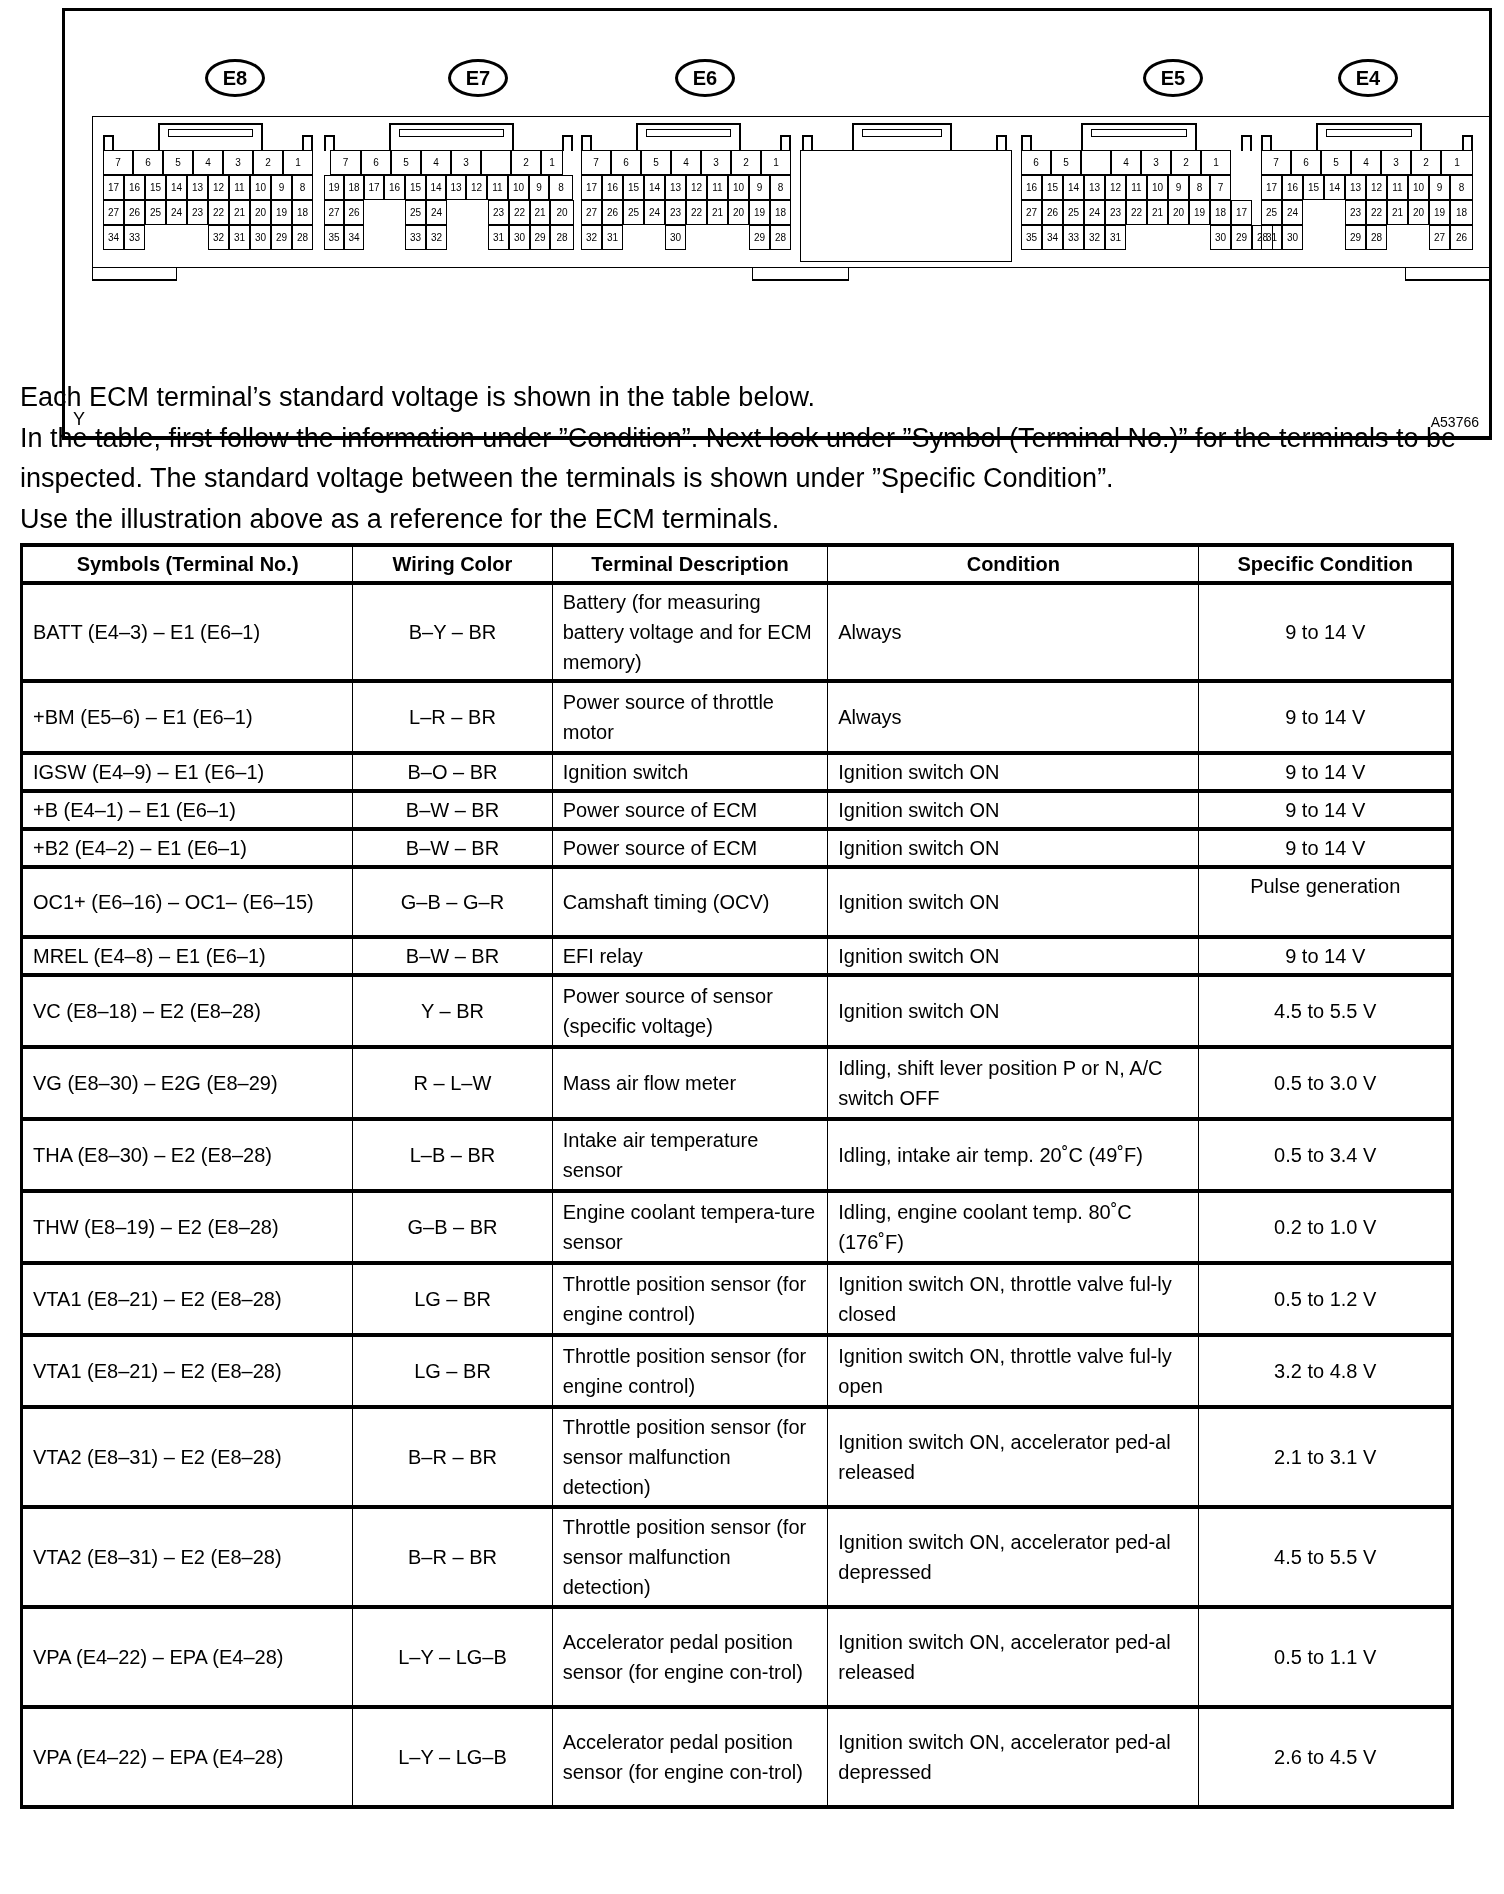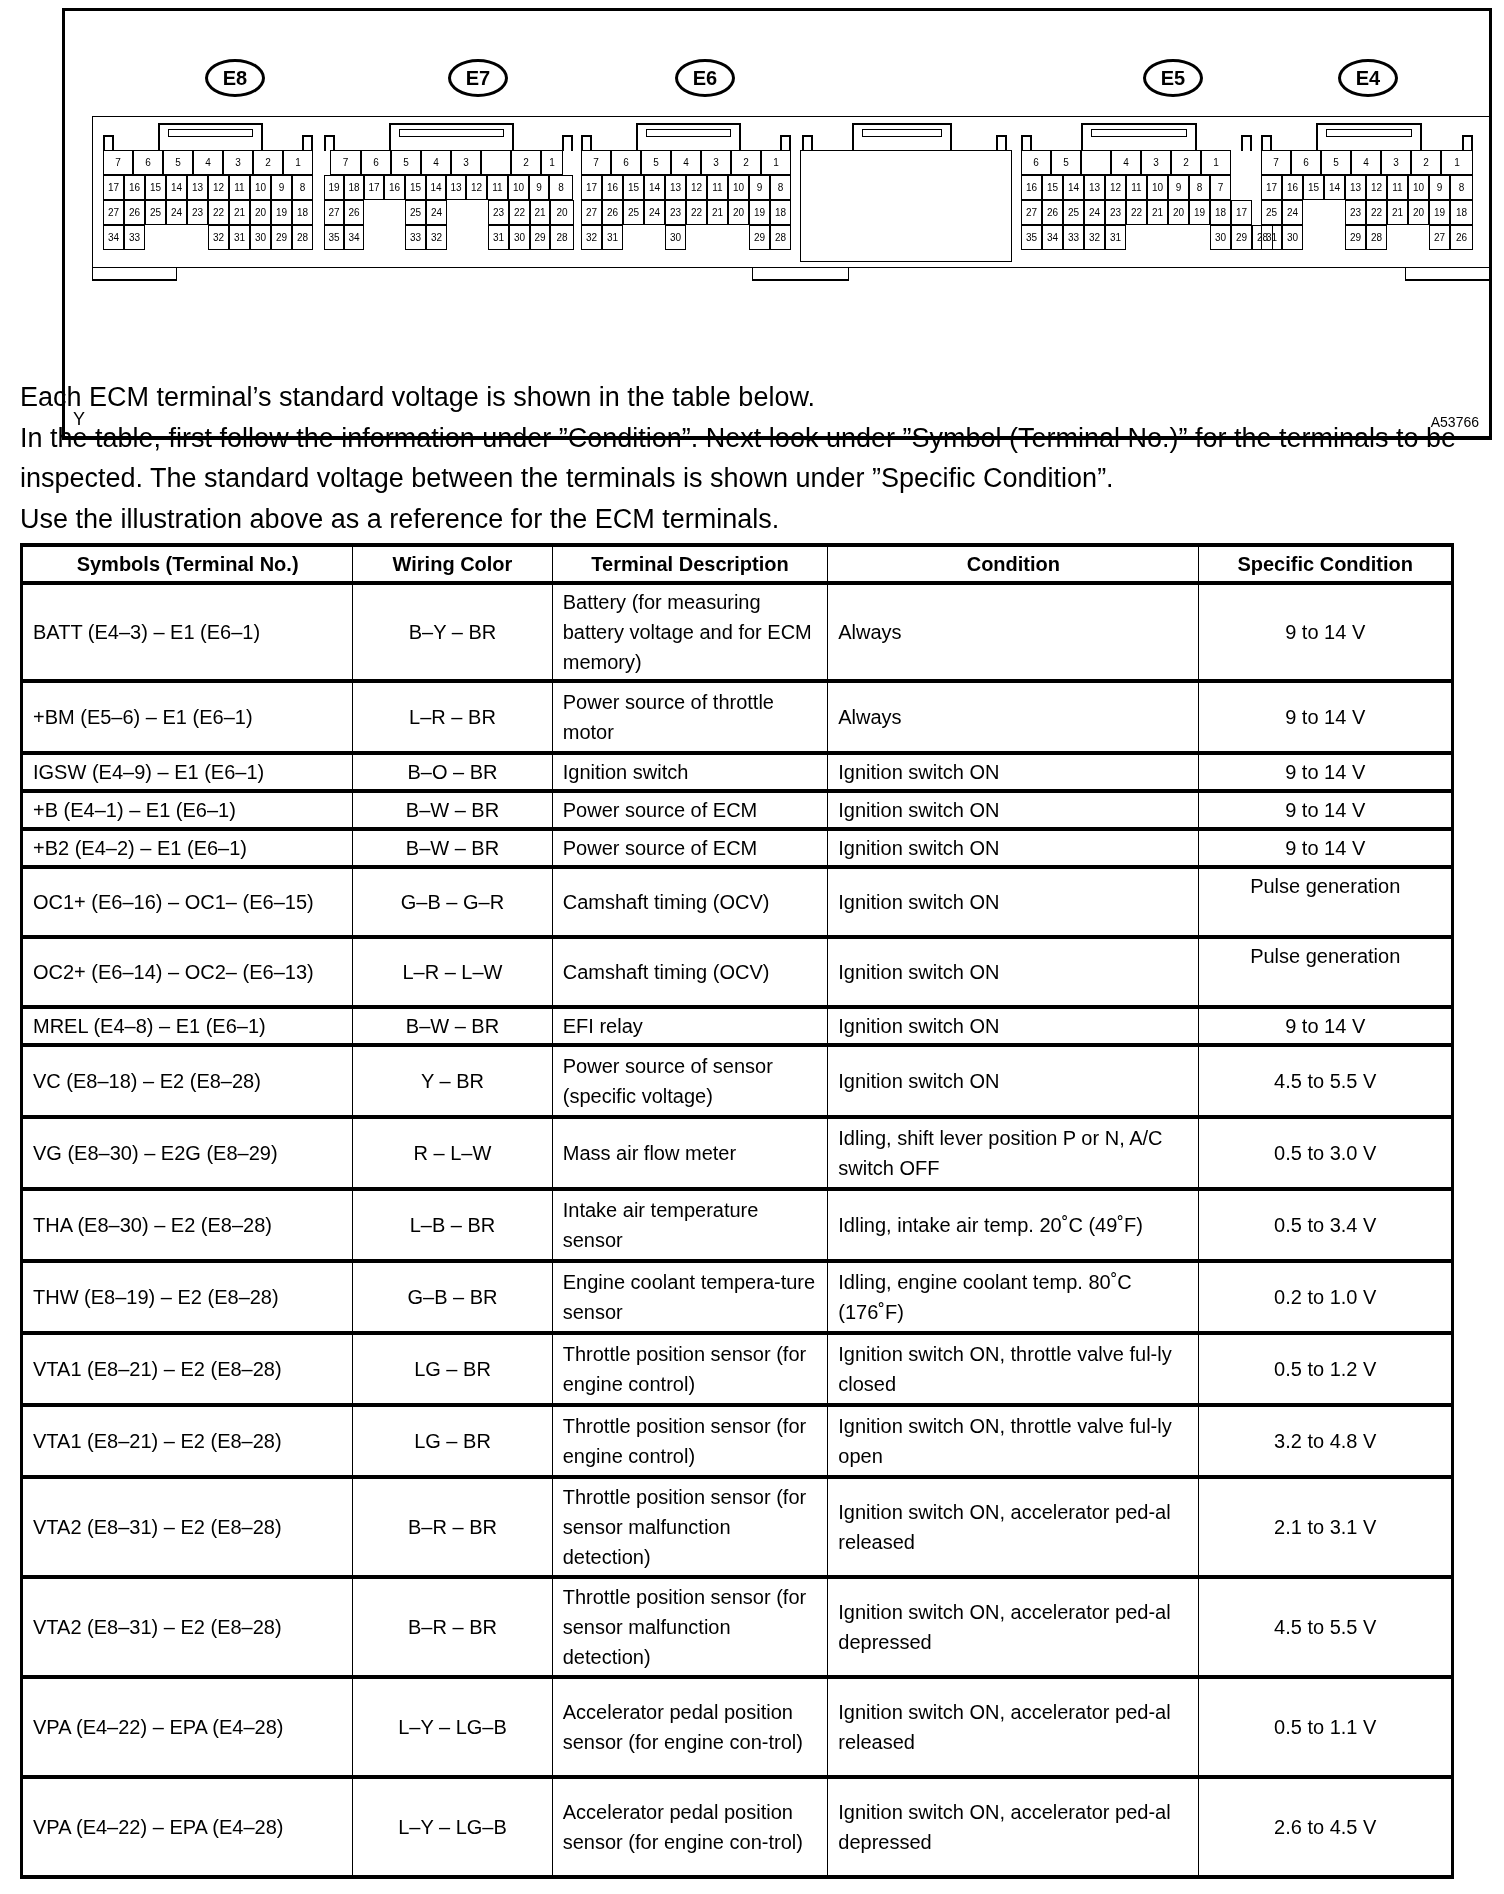--- a/index.html
+++ b/index.html
@@ -375,27 +375,20 @@
         <td class="c-cond">Ignition switch ON</td>
         <td class="c-spec">9 to 14 V</td>
       </tr>
       <tr style="height: 70px;">
         <td class="c-sym">OC1+ (E6–16) – OC1– (E6–15)</td>
         <td class="c-wire">G–B – G–R</td>
         <td class="c-desc">Camshaft timing (OCV)</td>
         <td class="c-cond">Ignition switch ON</td>
         <td class="c-spec top">Pulse generation</td>
       </tr>
-      <tr style="height: 70px;">
-        <td class="c-sym">OC2+ (E6–14) – OC2– (E6–13)</td>
-        <td class="c-wire">L–R – L–W</td>
-        <td class="c-desc">Camshaft timing (OCV)</td>
-        <td class="c-cond">Ignition switch ON</td>
-        <td class="c-spec top">Pulse generation</td>
-      </tr>
       <tr style="height: 38px;">
         <td class="c-sym">MREL (E4–8) – E1 (E6–1)</td>
         <td class="c-wire">B–W – BR</td>
         <td class="c-desc">EFI relay</td>
         <td class="c-cond">Ignition switch ON</td>
         <td class="c-spec">9 to 14 V</td>
       </tr>
       <tr style="height: 72px;">
         <td class="c-sym">VC (E8–18) – E2 (E8–28)</td>
         <td class="c-wire">Y – BR</td>

